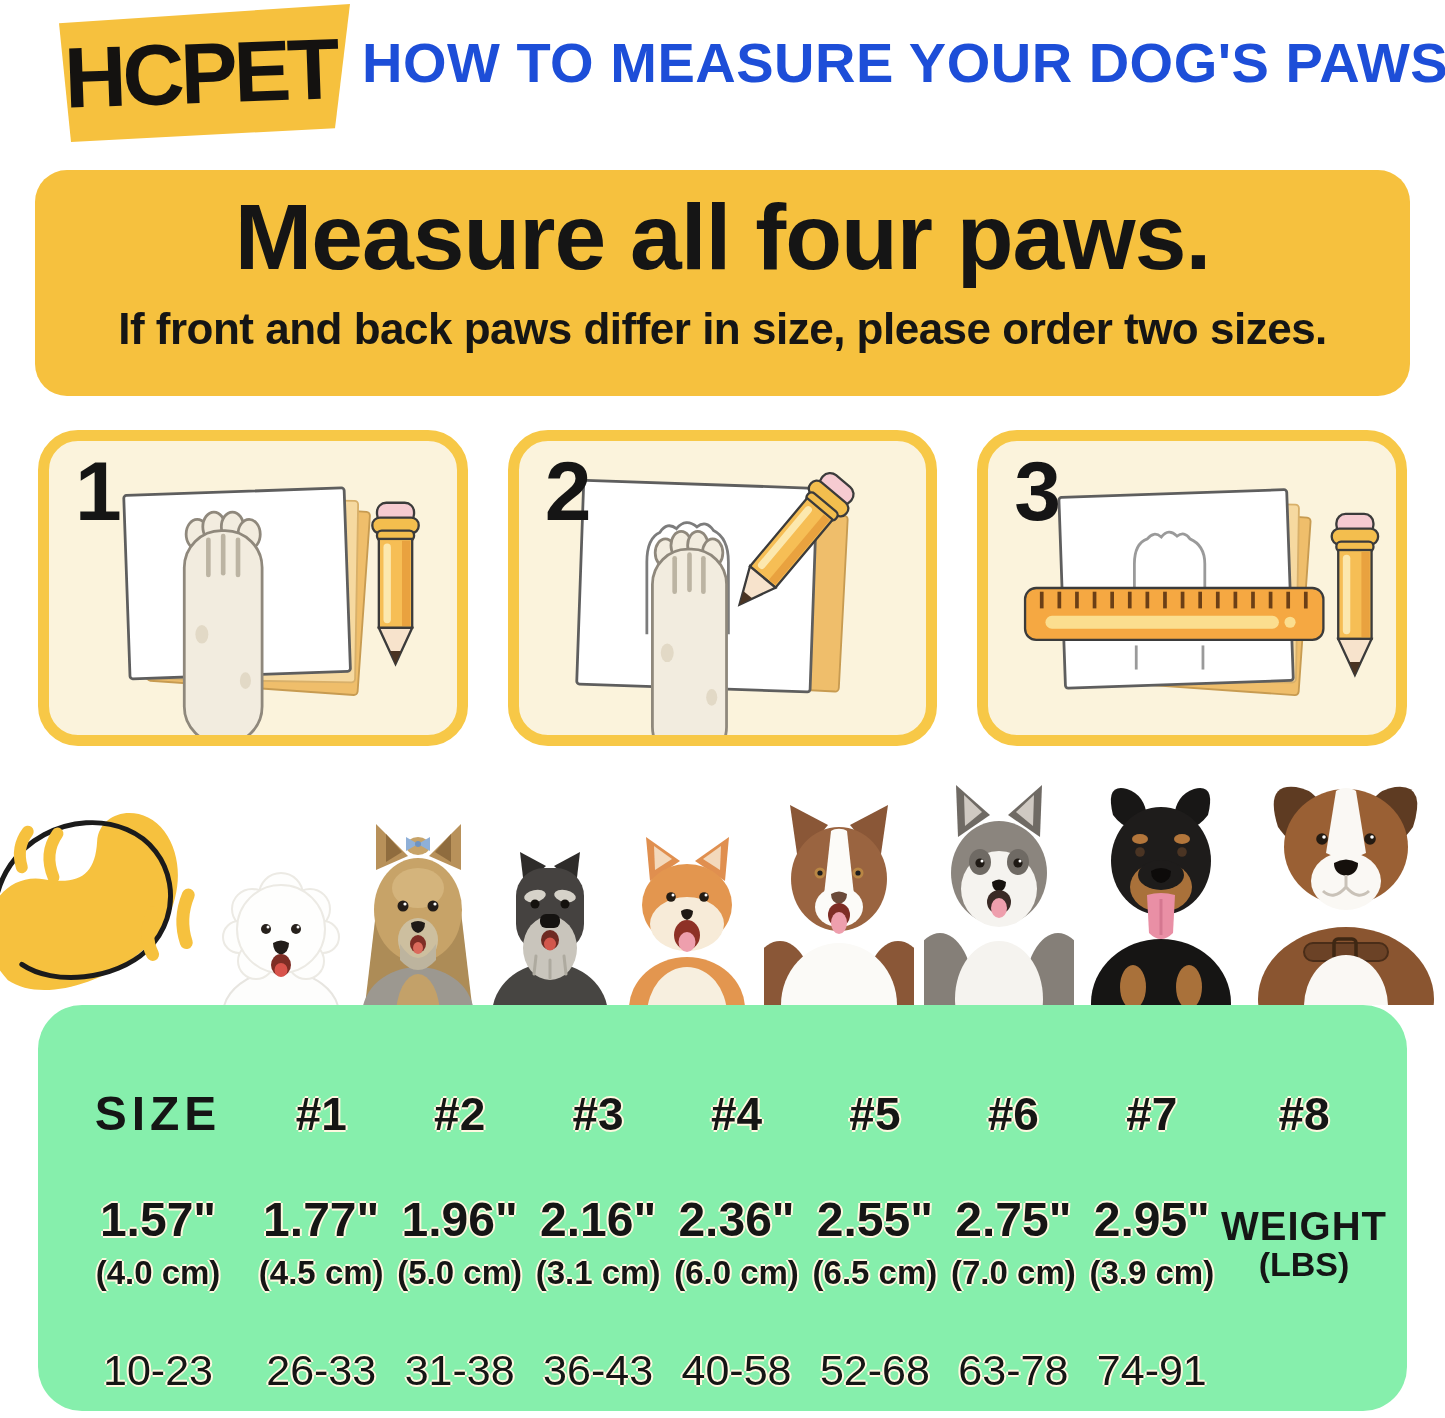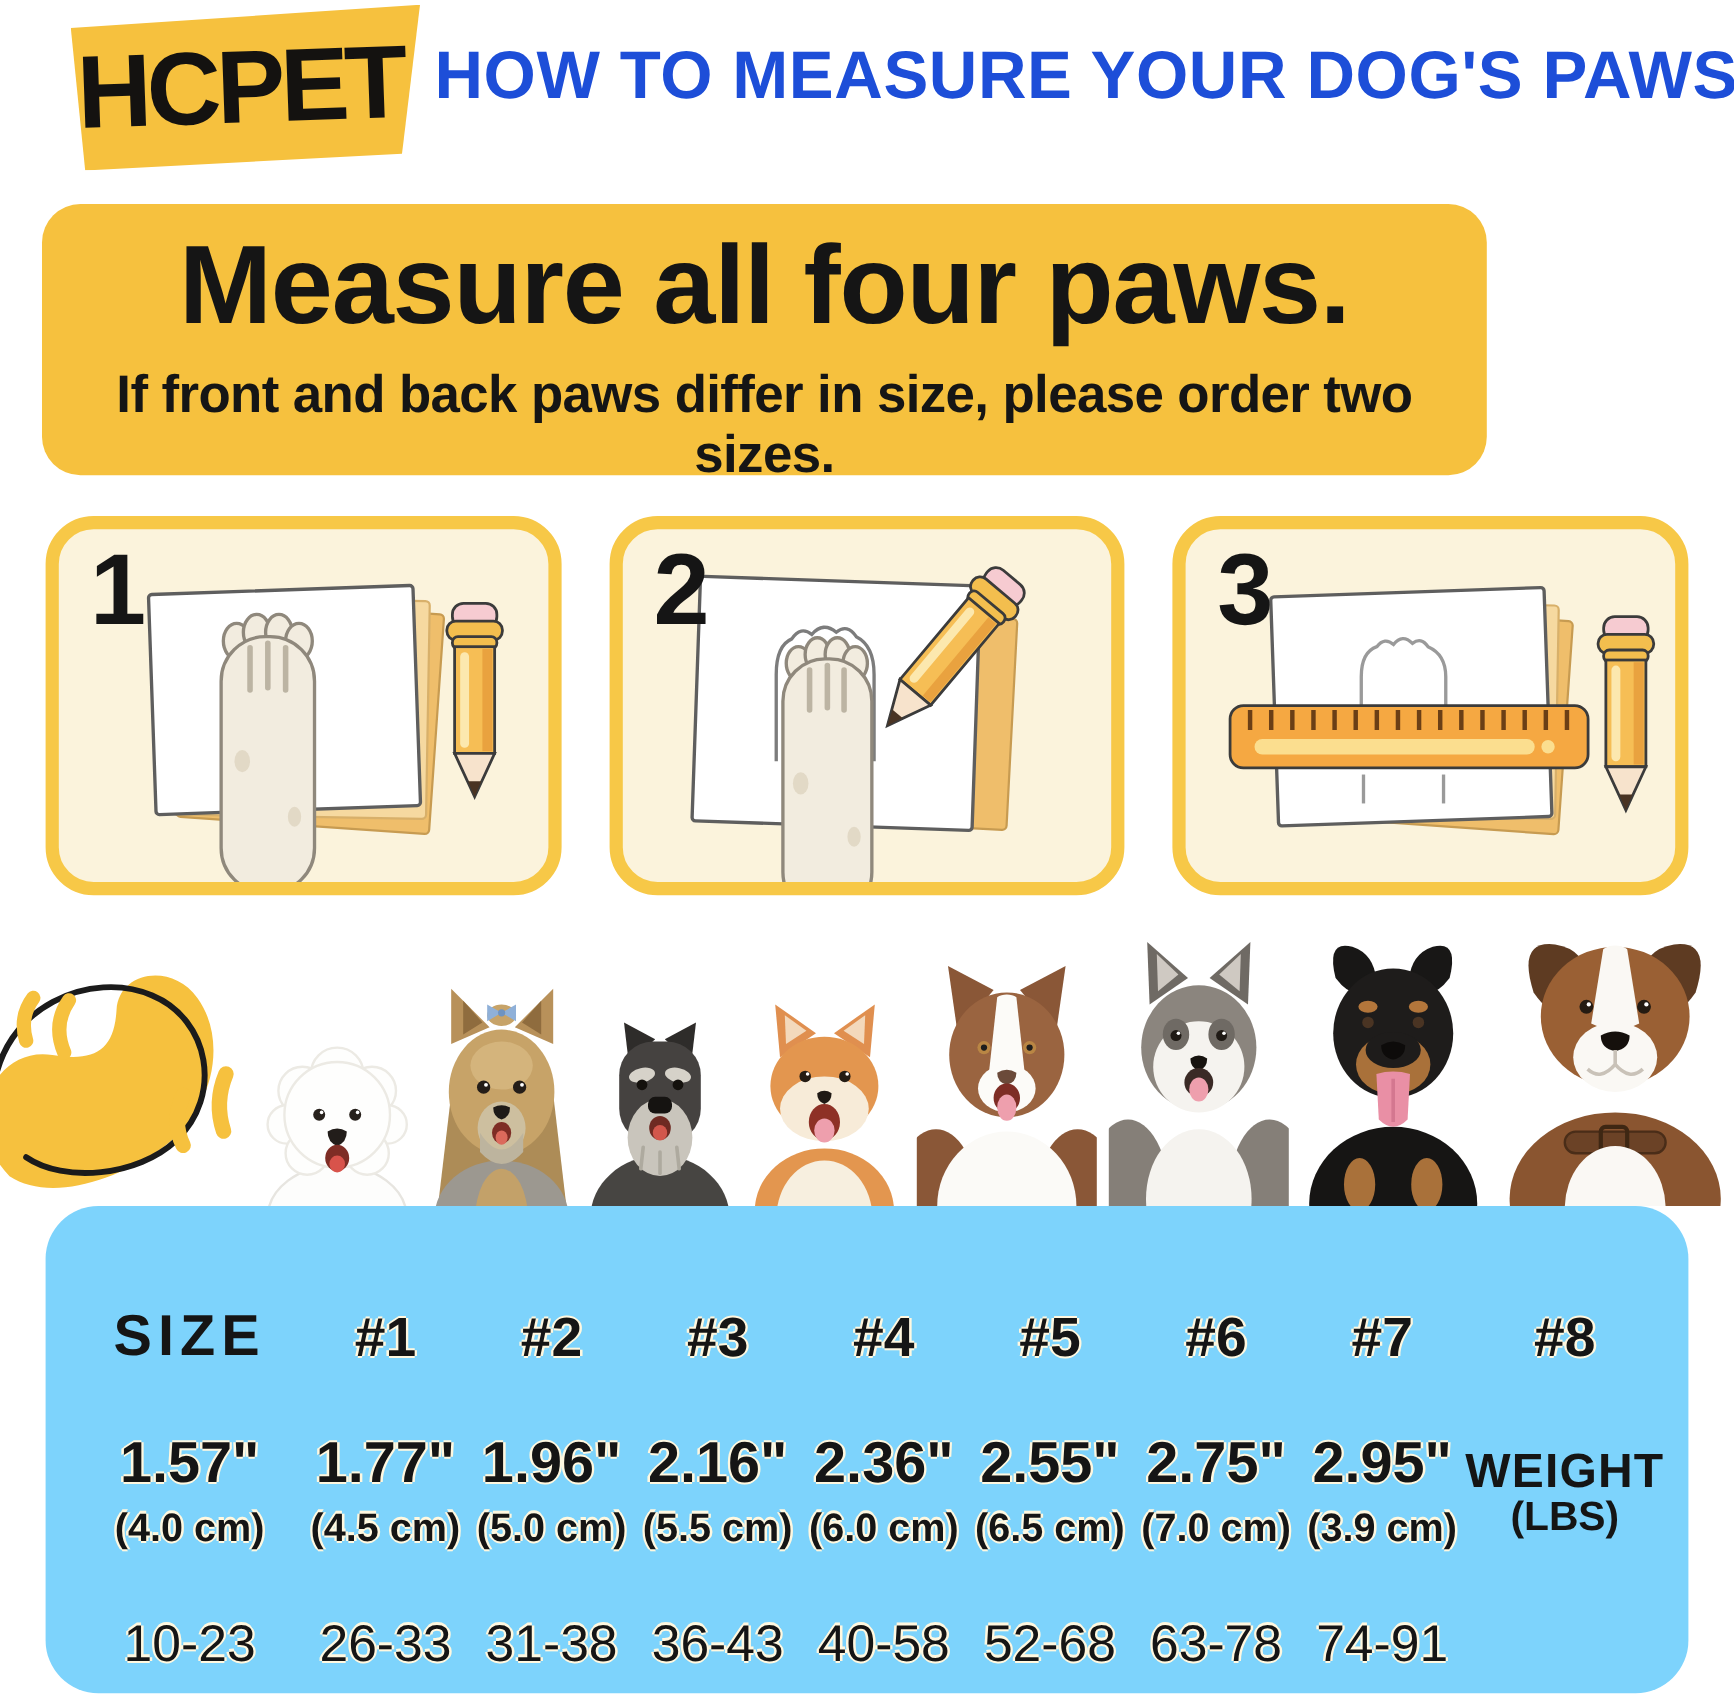--- a/index.html
+++ b/index.html
@@ -16,21 +16,21 @@
   .logo-text{
     position:absolute;inset:0;display:flex;align-items:center;justify-content:center;
     font-size:86px;font-weight:800;letter-spacing:-4px;color:#141210;transform:rotate(-2deg);
   }
   .main-title{
     position:absolute;left:362px;top:30px;width:1075px;
     font-size:56px;font-weight:800;letter-spacing:.5px;white-space:nowrap;color:#1d4ed8;
   }
   
   .banner{
-    position:absolute;left:35px;top:170px;width:1204px;height:226px;
+    position:absolute;left:35px;top:170px;width:1375px;height:226px;
     background:#F6C13E;border-radius:32px;text-align:center;
   }
   .banner-heading{margin-top:16px;font-size:93px;font-weight:800;letter-spacing:-1px;line-height:1.1;}
   .banner-sub{margin-top:16px;font-size:44px;font-weight:700;letter-spacing:-.5px;}
   
   .steps{position:absolute;left:38px;top:430px;width:1369px;display:flex;gap:40px;}
   .step-card{
     position:relative;flex:1;height:294px;background:#FBF3DC;
     border:11px solid #F7C847;border-radius:40px;overflow:hidden;
   }
@@ -40,21 +40,21 @@
   .dogs-strip{position:absolute;left:0;top:758px;width:1445px;height:247px;}
   .squiggle{position:absolute;left:-8px;top:28px;width:238px;height:218px;}
   .dog-row{
     position:absolute;left:216px;right:2px;bottom:0;height:100%;
     display:flex;align-items:flex-end;justify-content:space-between;
   }
   .dog-row svg{display:block;}
   
   .size-table{
     position:absolute;left:38px;top:1005px;width:1369px;height:406px;
-    background:#7dd3fc;border-radius:44px;box-sizing:border-box;
+    background:#86efac;border-radius:44px;box-sizing:border-box;
     padding:50px 20px 0 26px;
     display:grid;grid-template-columns:188px repeat(8,1fr);
     grid-template-rows:118px 142px 110px;align-items:center;
   }
   .cell{text-align:center;}
   .row-label{text-align:center;font-weight:800;line-height:1.05;}
   .lbl-size{font-size:48px;letter-spacing:5px;}
   .lbl-two{font-size:40px;letter-spacing:1px;}
   .lbl-sub{font-size:34px;letter-spacing:0;}
   .halo{text-shadow:2px 0 0 #FFF8E0,-2px 0 0 #FFF8E0,0 2px 0 #FFF8E0,0 -2px 0 #FFF8E0;}
@@ -395,21 +395,21 @@
     <div class="cell">
       <div class="v-inch halo">1.77"</div>
       <div class="v-cm halo">(4.5 cm)</div>
     </div>
     <div class="cell">
       <div class="v-inch halo">1.96"</div>
       <div class="v-cm halo">(5.0 cm)</div>
     </div>
     <div class="cell">
       <div class="v-inch halo">2.16"</div>
-      <div class="v-cm halo">(5.5 cm)</div>
+      <div class="v-cm halo">(3.1 cm)</div>
     </div>
     <div class="cell">
       <div class="v-inch halo">2.36"</div>
       <div class="v-cm halo">(6.0 cm)</div>
     </div>
     <div class="cell">
       <div class="v-inch halo">2.55"</div>
       <div class="v-cm halo">(6.5 cm)</div>
     </div>
     <div class="cell">

